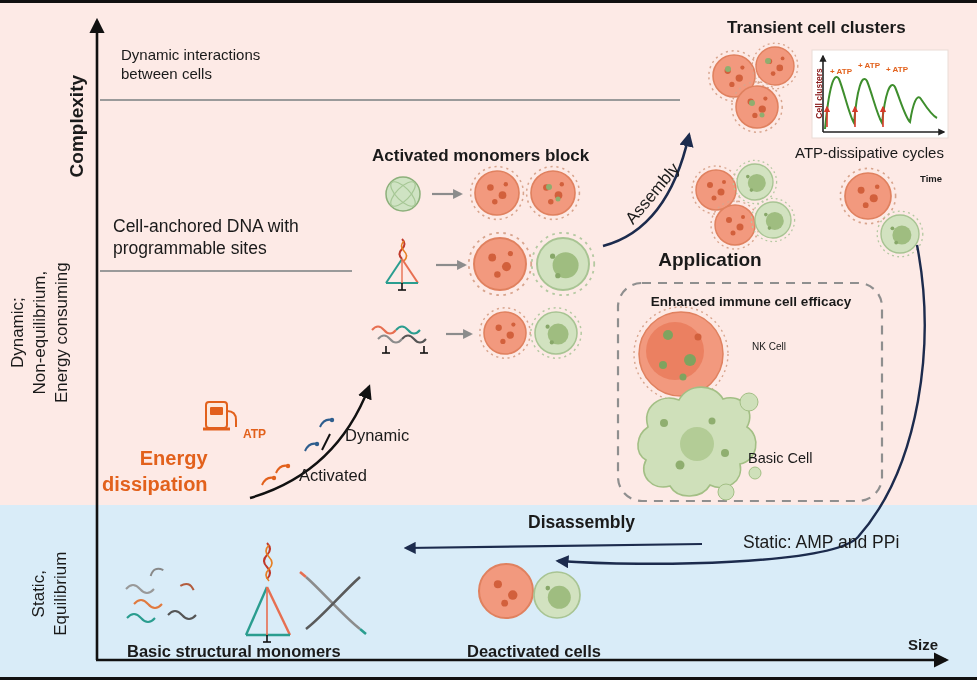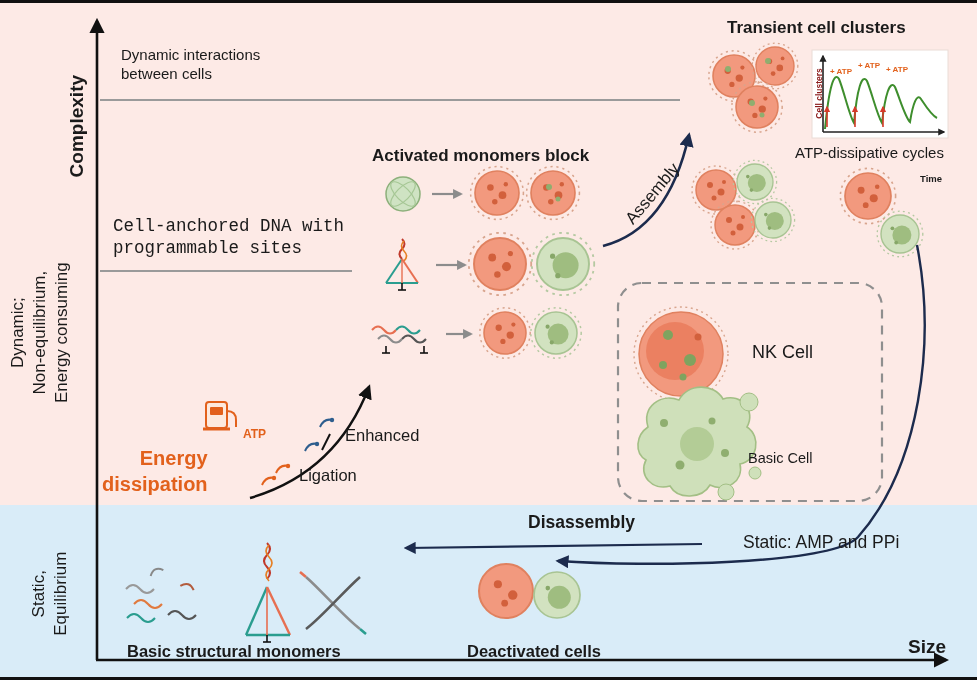--- a/index.html
+++ b/index.html
@@ -228,43 +228,45 @@
       <use href="#cellGP" transform="translate(557,592) scale(1.15)"></use>
     </g>
   </svg>
 
   <div class="lbl b c" style="left:25px;top:111px;width:104px;font-size:19px;transform:rotate(-90deg);">Complexity</div>
   <div class="lbl c" style="left:-60px;top:297px;width:200px;font-size:17px;transform:rotate(-90deg);">Dynamic;
 Non-equilibrium,
 Energy consuming</div>
   <div class="lbl c" style="left:0px;top:569px;width:100px;font-size:17px;transform:rotate(-90deg);">Static,
 Equilibrium</div>
-  <div class="lbl b" style="left:908px;top:632px;font-size:19px;">Size</div>
+  <div class="lbl b" style="left:908px;top:632px;font-size:15px;">Size</div>
 
   <div class="lbl" style="left:113px;top:42px;font-size:15px;margin-left:8px;">Dynamic interactions
 between cells</div>
-  <div class="lbl" style="left:113px;top:212px;font-size:17.5px;font-family:Liberation Mono, monospace;">Cell-anchored DNA with
+  <div class="lbl" style="left:113px;top:212px;font-size:17.5px;">Cell-anchored DNA with
 programmable sites</div>
   <div class="lbl b" style="left:372px;top:142px;font-size:17px;">Activated monomers block</div>
   <div class="lbl" style="left:614px;top:176px;width:84px;font-size:17px;transform:rotate(-50deg);">Assembly</div>
   <div class="lbl b" style="left:727px;top:14px;font-size:17px;">Transient cell clusters</div>
   <div class="lbl c" style="left:792px;top:140px;width:155px;font-size:15px;">ATP-dissipative cycles</div>
   <div class="lbl b" style="left:792px;top:85px;width:54px;font-size:8.5px;color:#8b1a1a;text-align:center;transform:rotate(-90deg);">Cell clusters</div>
   <div class="lbl b" style="left:920px;top:130px;font-size:9.5px;margin-top:40px;">Time</div>
   <div class="lbl b o" style="left:830px;top:64px;font-size:8px;">+ ATP</div>
   <div class="lbl b o" style="left:858px;top:58px;font-size:8px;">+ ATP</div>
   <div class="lbl b o" style="left:886px;top:62px;font-size:8px;">+ ATP</div>
 
-  <div class="lbl" style="left:752px;top:338px;font-size:18px;">NK Cell</div>
+  <div class="lbl b c" style="left:645px;top:245px;width:130px;font-size:19px;">Application</div>
+  <div class="lbl b c" style="left:630px;top:290px;width:242px;font-size:13.5px;">Enhanced immune cell efficacy</div>
+  <div class="lbl" style="left:752px;top:338px;font-size:10px;">NK Cell</div>
   <div class="lbl" style="left:748px;top:446px;font-size:14.5px;">Basic Cell</div>
 
   <div class="lbl b o" style="left:243px;top:424px;font-size:12px;">ATP</div>
   <div class="lbl b o" style="left:102px;top:443px;font-size:20px;text-align:right;">Energy
 dissipation</div>
-  <div class="lbl" style="left:345px;top:422px;font-size:16.5px;">Enhanced</div>
-  <div class="lbl" style="left:299px;top:462px;font-size:16.5px;">Ligation</div>
+  <div class="lbl" style="left:345px;top:422px;font-size:16.5px;">Dynamic</div>
+  <div class="lbl" style="left:299px;top:462px;font-size:16.5px;">Activated</div>
 
   <div class="lbl" style="left:528px;top:508px;font-size:17.5px;font-weight:bold;">Disassembly</div>
   <div class="lbl" style="left:743px;top:528px;font-size:17.5px;">Static: AMP and PPi</div>
   <div class="lbl b" style="left:127px;top:638px;font-size:16.5px;">Basic structural monomers</div>
   <div class="lbl b" style="left:467px;top:638px;font-size:16.5px;">Deactivated cells</div>
 
 </div>
 
 </body></html>

